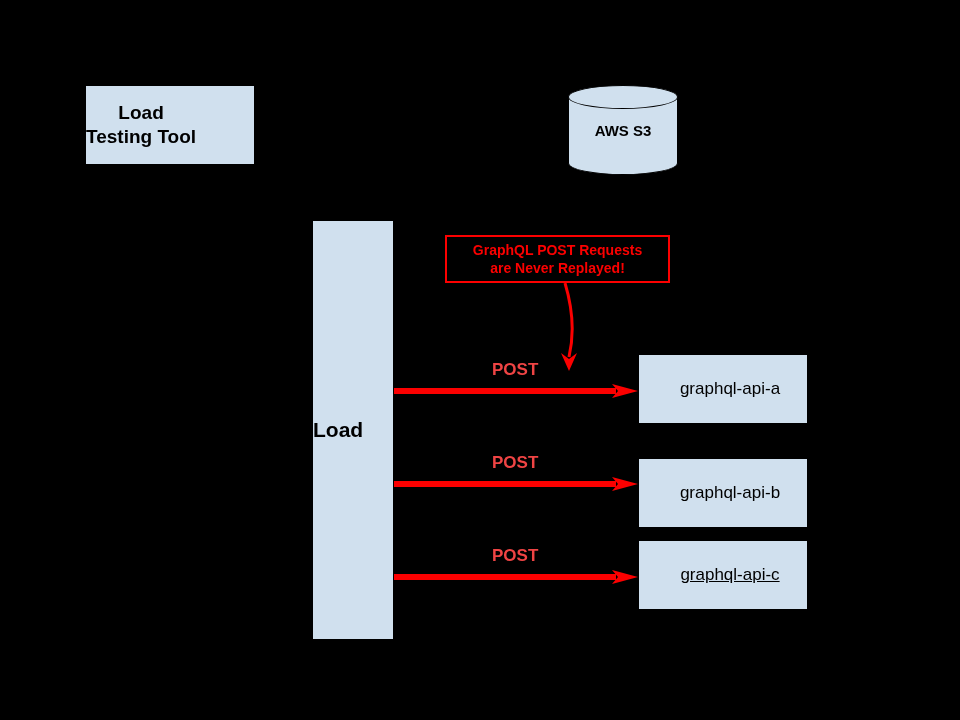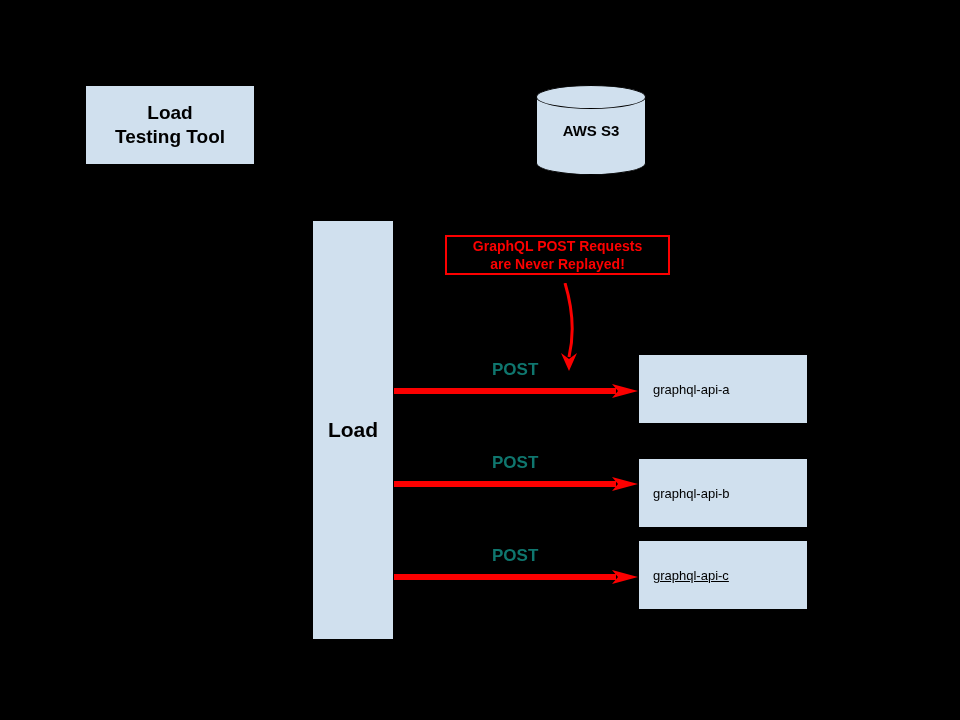--- a/index.html
+++ b/index.html
@@ -10,21 +10,21 @@
     position: relative;
     font-family: Arial, Helvetica, sans-serif;
     overflow: hidden;
   }
   .box {
     position: absolute;
     background: #d0e0ee;
     border: 1.5px solid #000;
     display: flex;
     align-items: center;
-    justify-content: center;
+    justify-content: flex-start;
     text-align: center;
     color: #000;
   }
   .load-tool {
     left: 85px;
     top: 85px;
     width: 170px;
     height: 80px;
     font-weight: bold;
     font-size: 19px;
@@ -35,33 +35,33 @@
     top: 220px;
     width: 82px;
     height: 420px;
     font-weight: bold;
     font-size: 21px;
   }
   .api {
     left: 638px;
     width: 170px;
     height: 70px;
-    font-size: 13px;
-    justify-content: flex-start;
+    font-size: 17px;
+    justify-content: center;
     padding-left: 14px;
     text-align: left;
   }
   .api-a { top: 354px; }
   .api-b { top: 458px; }
   .api-c { top: 540px; text-decoration: underline; }
 
   
   .s3-cylinder {
     position: absolute;
-    left: 536px;
+    left: 568px;
     top: 85px;
     width: 110px;
     height: 90px;
   }
   .s3-body {
     position: absolute;
     left: 0;
     top: 12px;
     width: 110px;
     height: 66px;
@@ -96,21 +96,21 @@
     border: 1.5px solid #000;
     border-radius: 50%;
   }
 
   
   .callout {
     position: absolute;
     left: 445px;
     top: 235px;
     width: 225px;
-    height: 40px;
+    height: 48px;
     border: 2px solid #fc0000;
     color: #fc0000;
     font-weight: bold;
     font-size: 14px;
     display: flex;
     align-items: center;
     justify-content: center;
     text-align: center;
     line-height: 1.3;
     background: transparent;
@@ -134,21 +134,21 @@
     height: 10px;
     pointer-events: none;
   }
   .post-arrow svg {
     position: absolute;
     top: 0;
     left: 0;
   }
   .post-label {
     position: absolute;
-    color: #0f766e;
+    color: #ef4444;
     font-weight: bold;
     font-size: 17px;
     left: 492px;
   }
   .pa1 { top: 384px; }
   .pa2 { top: 477px; }
   .pa3 { top: 570px; }
   .pl1 { top: 360px; }
   .pl2 { top: 453px; }
   .pl3 { top: 546px; }

